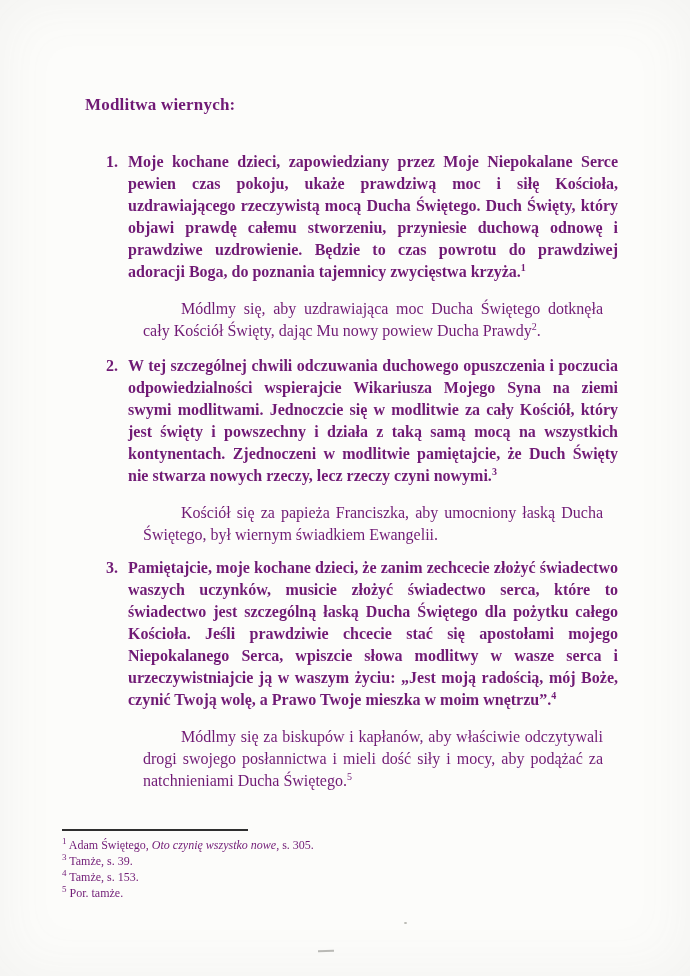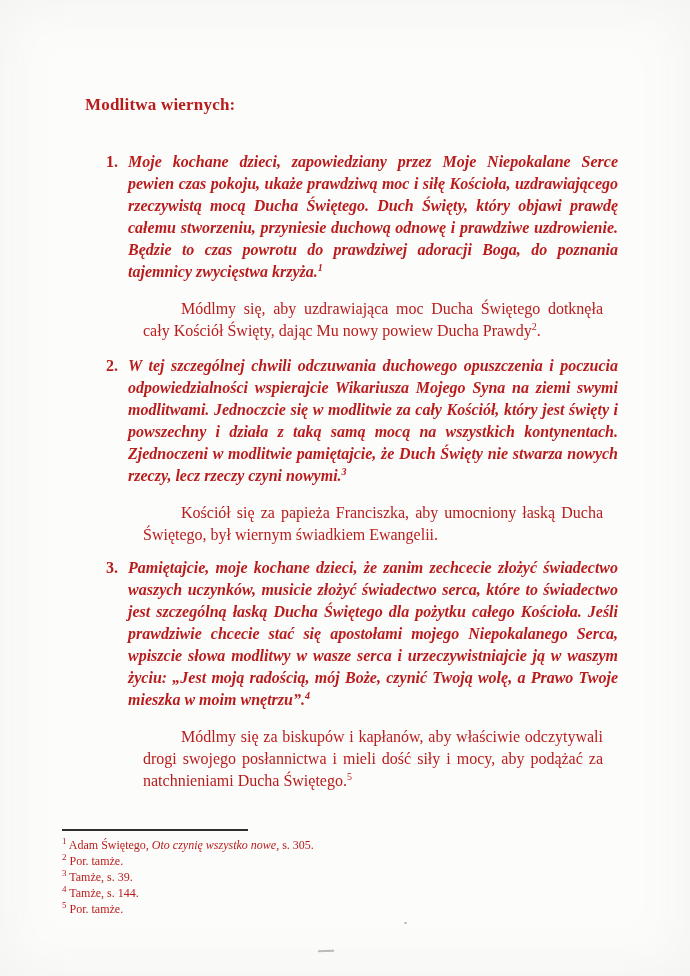--- a/index.html
+++ b/index.html
@@ -1,21 +1,21 @@
 <!DOCTYPE html>
 <html lang="pl"><head>
 <meta charset="utf-8">
 <style>
   html,body{margin:0;padding:0;}
   .page{
     position:relative;
     width:690px;height:976px;
     background:#fcfcfa;
     font-family:"Liberation Serif","DejaVu Serif",serif;
-    color:#b91c1c;
+    color:#701a75;
     overflow:hidden;
     box-shadow:inset 0 0 60px rgba(120,120,110,0.07);
   }
   .doc-heading{
     position:absolute;left:85px;top:84px;
     font-size:17px;font-weight:bold;letter-spacing:0.2px;
   }
   .items-host{position:absolute;left:0;top:0;width:690px;}
   .prayer-item{
     position:absolute;left:106px;width:512px;
@@ -24,21 +24,21 @@
   .prayer-item.pos-1{top:151px;}
   .prayer-item.pos-2{top:355px;}
   .prayer-item.pos-3{top:557px;}
   .item-number{
     flex:none;width:22px;
     font-size:16px;line-height:22px;font-weight:bold;
   }
   .item-content{flex:1;min-width:0;}
   .item-body{
     font-size:16px;line-height:22px;
-    font-weight:bold;font-style:italic;
+    font-weight:bold;
     text-align:justify;
     margin:0;
   }
   .item-response{
     font-size:16px;line-height:22px;
     text-align:justify;text-indent:38px;
     margin:15px;
   }
   sup.fn-marker{
     font-size:10px;line-height:0;vertical-align:super;
@@ -94,24 +94,23 @@
       <p class="item-body"><span>Pamiętajcie, moje kochane dzieci, że zanim zechcecie złożyć świadectwo waszych uczynków, musicie złożyć świadectwo serca, które to świadectwo jest szczególną łaską Ducha Świętego dla pożytku całego Kościoła. Jeśli prawdziwie chcecie stać się apostołami mojego Niepokalanego Serca, wpiszcie słowa modlitwy w wasze serca i urzeczywistniajcie ją w waszym życiu: „Jest moją radością, mój Boże, czynić Twoją wolę, a Prawo Twoje mieszka w moim wnętrzu”.</span><sup class="fn-marker">4</sup></p>
       <p class="item-response"><span>Módlmy się za biskupów i kapłanów, aby właściwie odczytywali drogi swojego posłannictwa i mieli dość siły i mocy, aby podążać za natchnieniami Ducha Świętego.</span><sup class="fn-marker">5</sup></p>
     </div>
   </div>
 </div>
 
   <div class="footnote-rule"></div>
   <div class="footnotes">
   <p class="footnote"><sup class="fn-marker">1</sup> <span>Adam Świętego, </span><span class="it">Oto czynię wszystko nowe</span><span>, s. 305.</span></p>
 
-  <p class="footnote"><sup class="fn-marker">2</sup> <span>Por. tamże.</span></p>
 
   <p class="footnote"><sup class="fn-marker">3</sup> <span>Tamże, s. 39.</span></p>
 
-  <p class="footnote"><sup class="fn-marker">4</sup> <span>Tamże, s. 144.</span></p>
+  <p class="footnote"><sup class="fn-marker">4</sup> <span>Tamże, s. 153.</span></p>
 
   <p class="footnote"><sup class="fn-marker">5</sup> <span>Por. tamże.</span></p>
 </div>
 
   <div class="scan-speck"></div>
   <div class="scan-smudge"></div>
 </div>
 
 </body></html>

